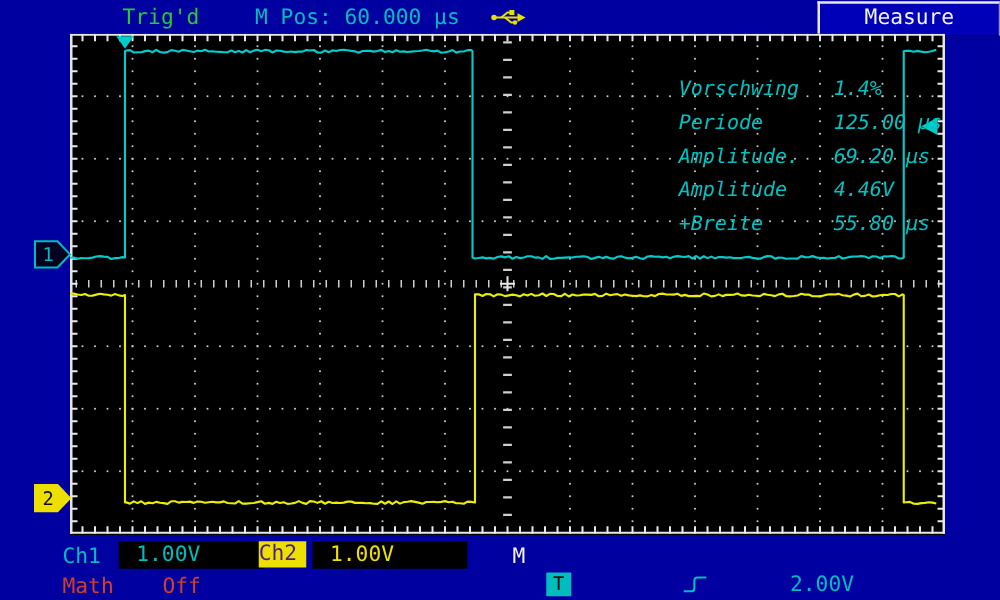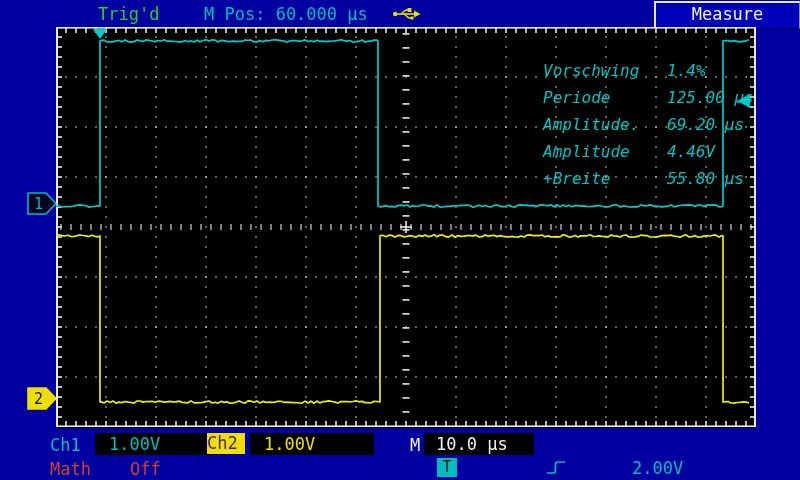--- a/index.html
+++ b/index.html
@@ -1298,21 +1298,20 @@
       <polygon points="1,2 19,2 29,12.5 19,23 1,23" fill="#EDE000" stroke="#EDE000" stroke-width="1.6"></polygon>
       <text x="7" y="18" fill="#101010" font-size="15" font-family="DejaVu Sans Mono,monospace">2</text>
     </svg>
   </span>
 
   <span class="ch1-name">Ch1</span>
   <div class="blk ch1-box">1.00V</div>
   <div class="ch2-tag">Ch2</div>
   <div class="blk ch2-box">1.00V</div>
   <span class="m-name">M</span>
-  <div class="blk m-box">10.0 µs</div>
 
   <span class="math-label">Math</span>
   <span class="math-value">Off</span>
   <span class="t-badge">T</span>
   <span class="trig-source">KAN.1</span>
   <span class="slope">
     <svg width="24" height="17" viewBox="0 0 24 17">
       <path d="M2 14 H8 Q10.5 14 10.5 11.5 V5.5 Q10.5 3 13 3 H20" fill="none" stroke="#00BCBC" stroke-width="1.7"></path>
     </svg>
   </span>

